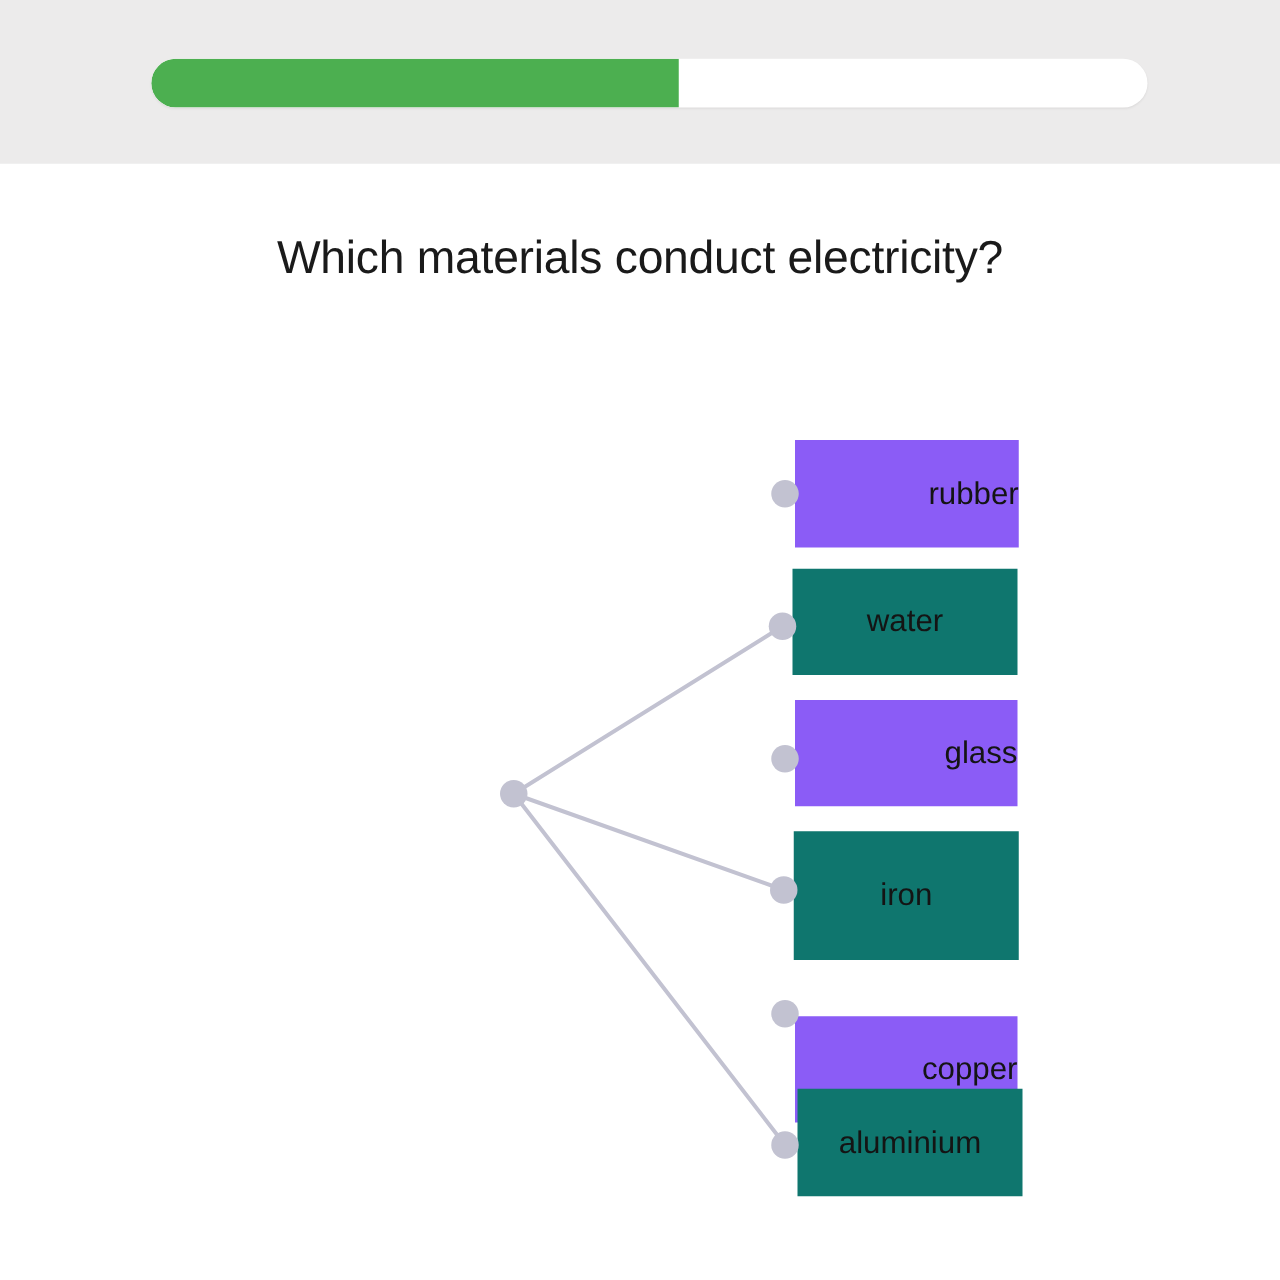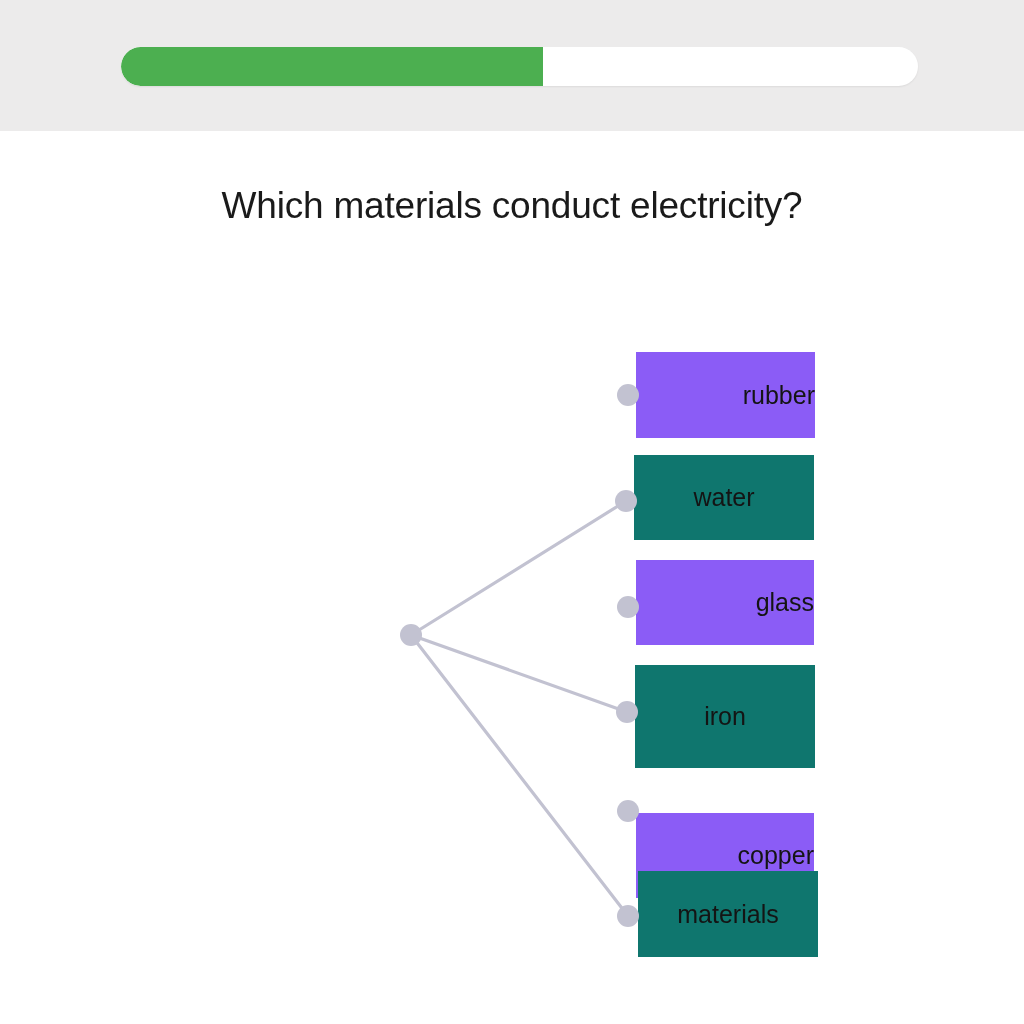--- a/index.html
+++ b/index.html
@@ -135,16 +135,16 @@
     <div class="port" style="left: 617px; top: 596px; background: rgb(194, 194, 209);"></div>
     <div class="node green" style="left: 635px; top: 665px; width: 180px; height: 103px;">
       <span class="node-label">iron</span>
     </div>
     <div class="port" style="left: 616px; top: 701px; background: rgb(194, 194, 209);"></div>
     <div class="node grey" style="left: 636px; top: 769px; width: 178px; height: 85px; margin-top: 44px;">
       <span class="node-label">copper</span>
     </div>
     <div class="port" style="left: 617px; top: 800px; background: rgb(194, 194, 209);"></div>
     <div class="node green" style="left: 638px; top: 871px; width: 180px; height: 86px;">
-      <span class="node-label">materials</span>
+      <span class="node-label">aluminium</span>
     </div>
     <div class="port" style="left: 617px; top: 905px; background: rgb(194, 194, 209);"></div>
   </div>
 
 </body></html>

